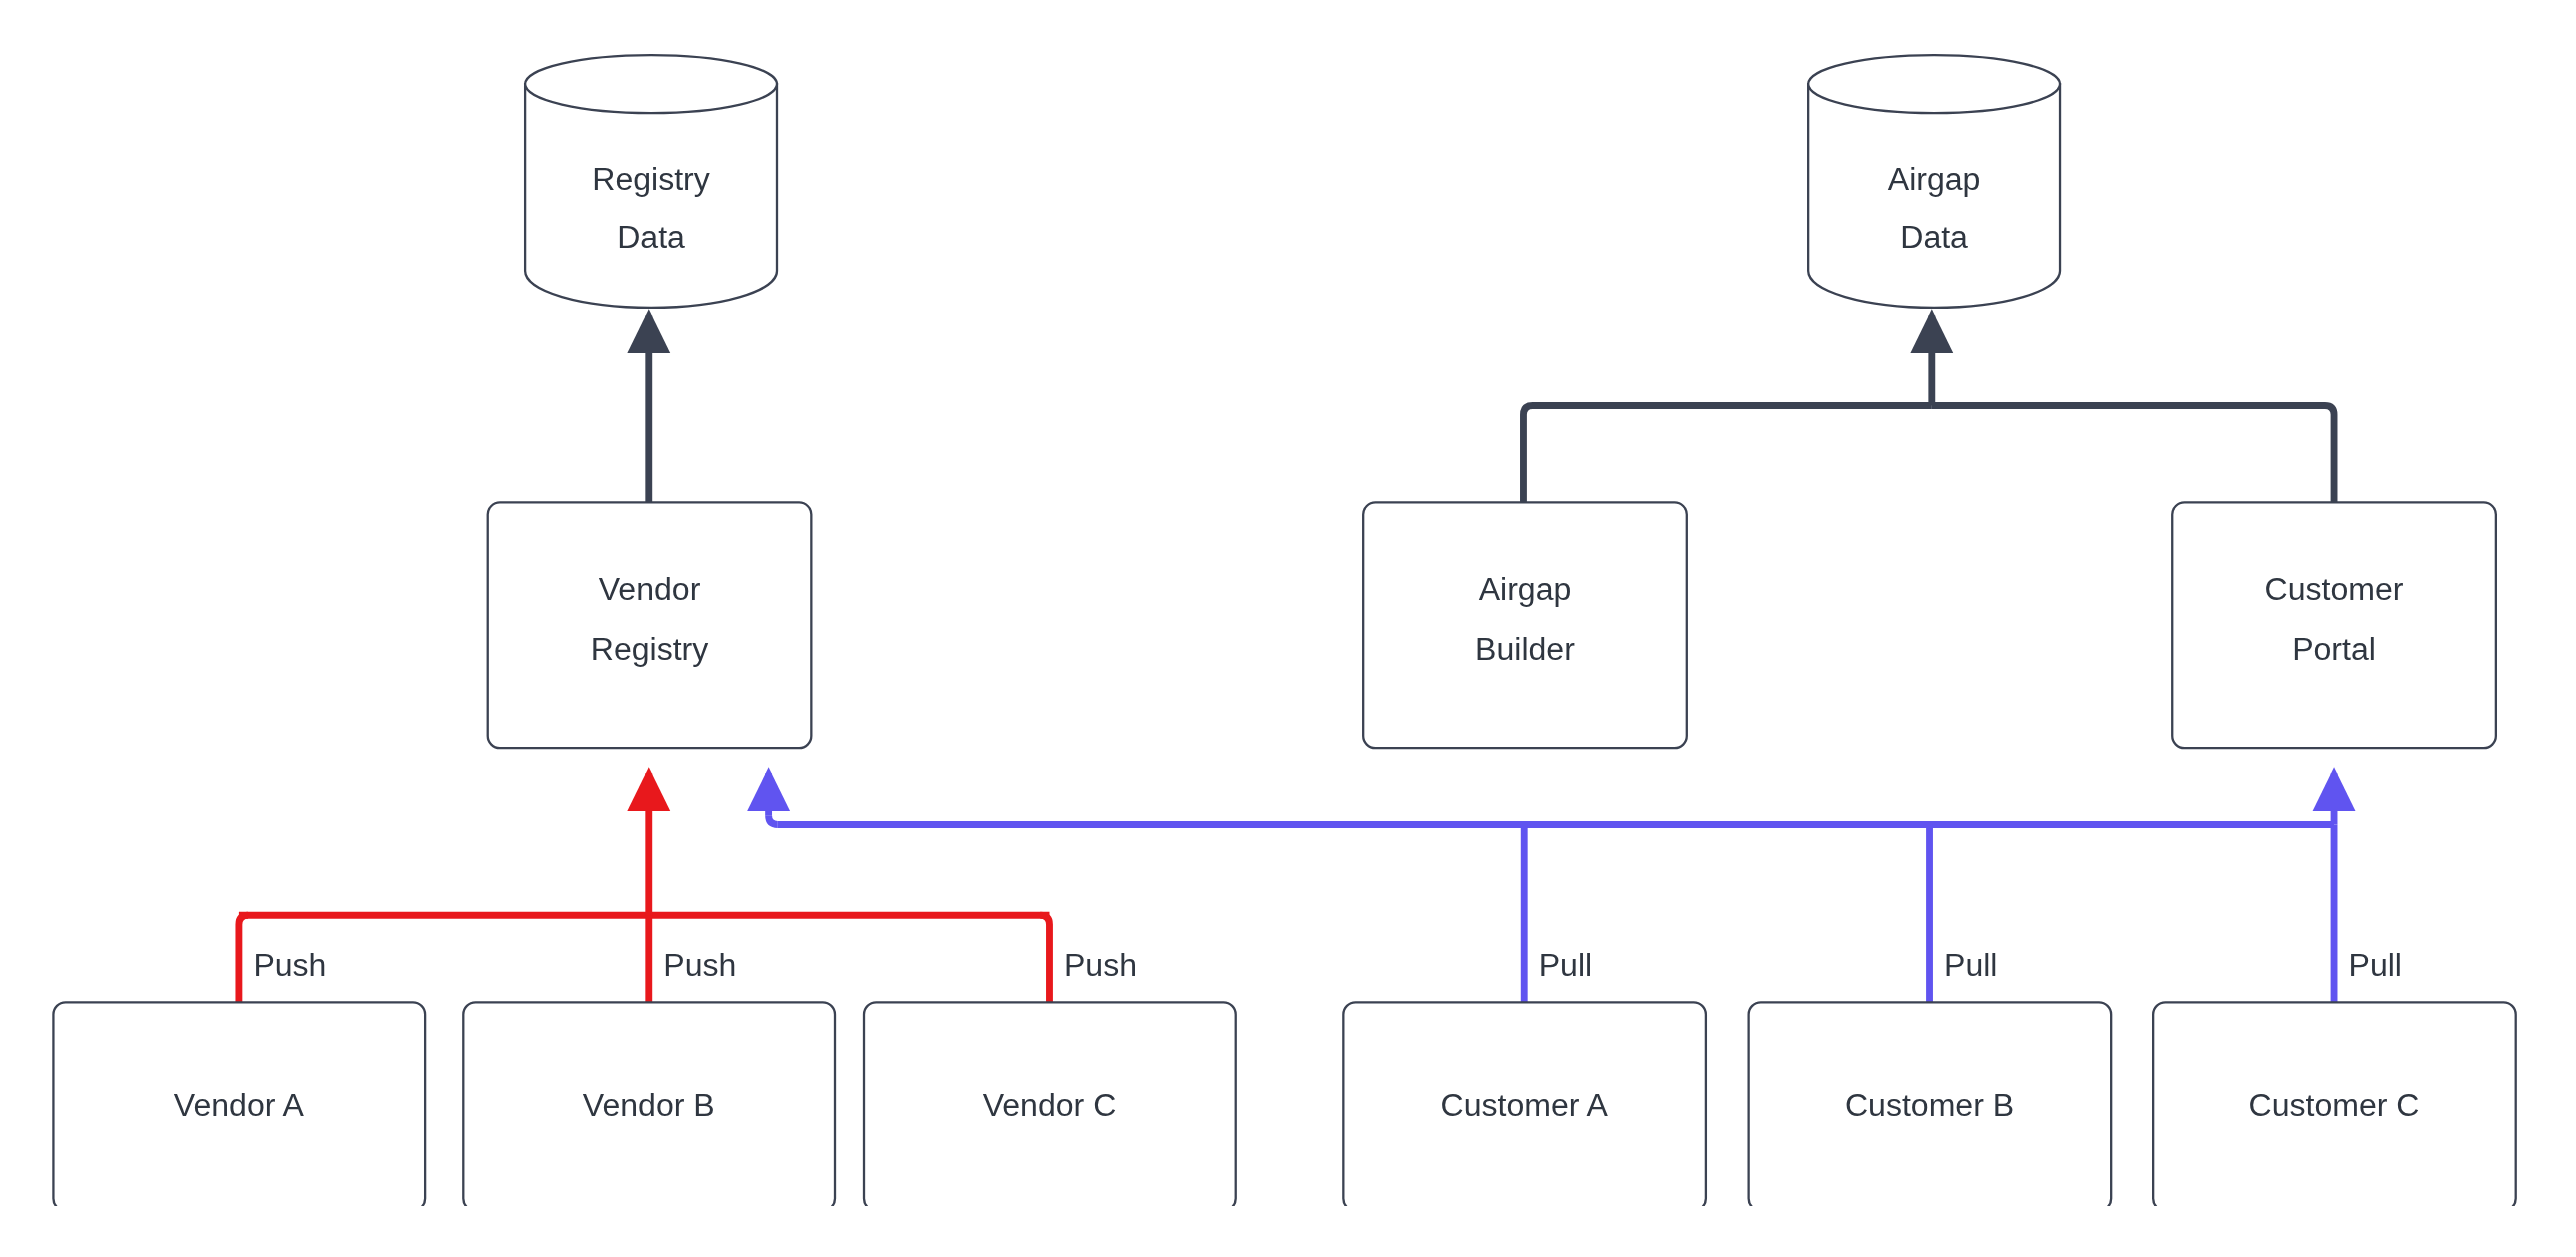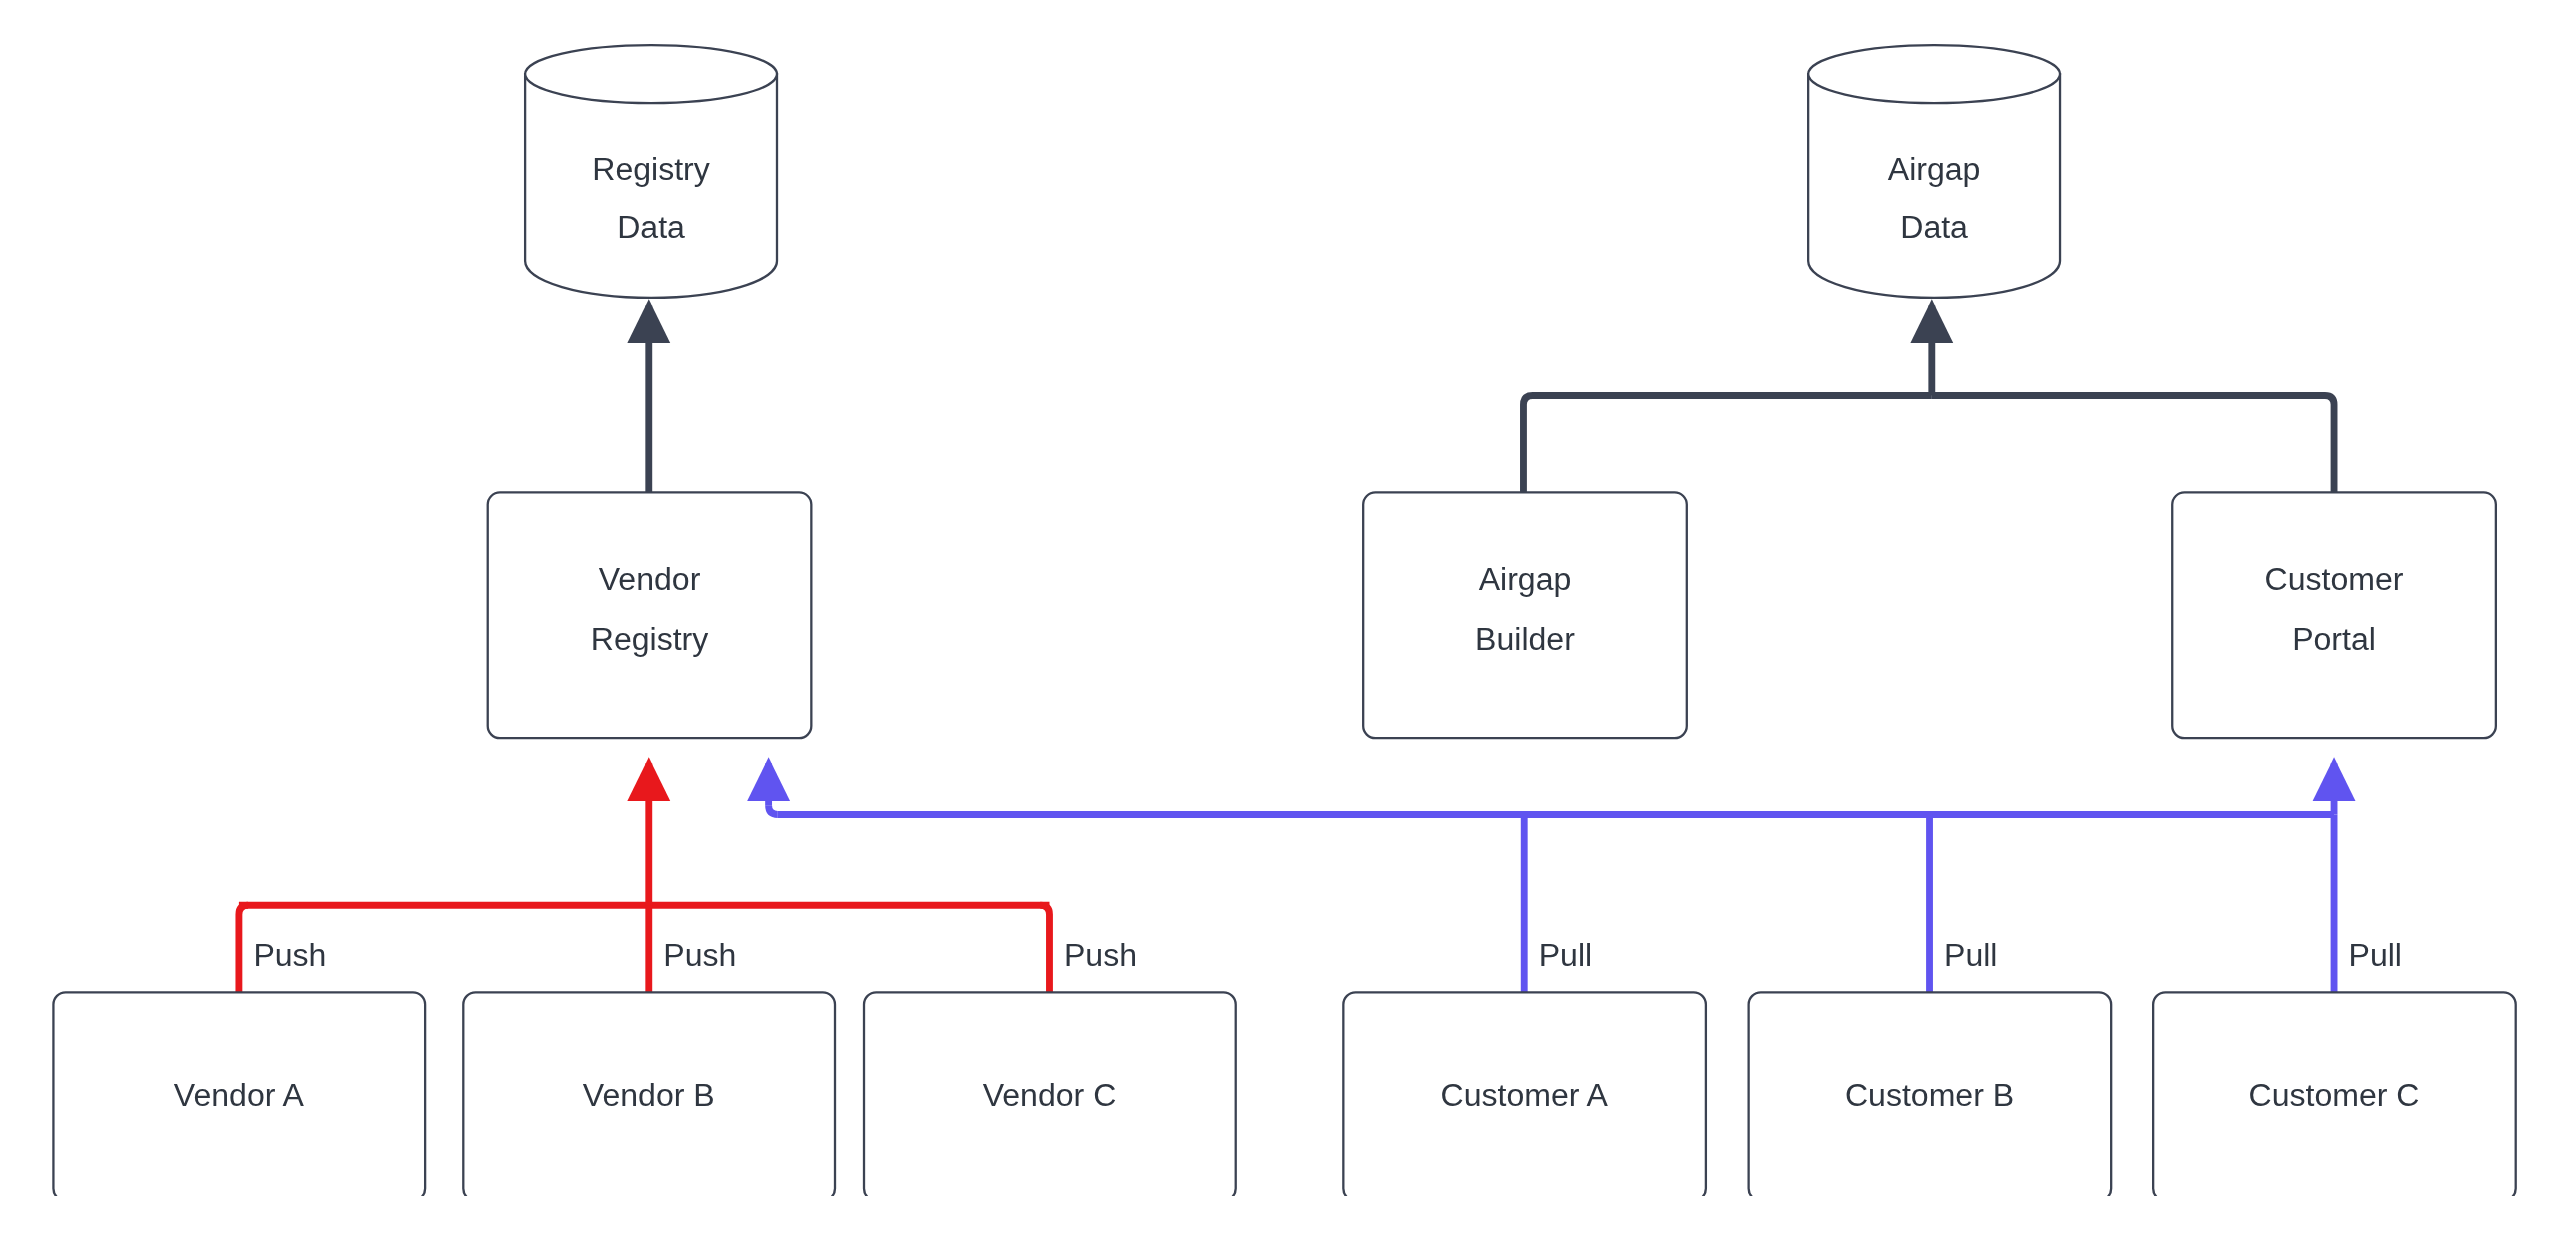--- a/index.html
+++ b/index.html
@@ -9,20 +9,21 @@
   }
   body {
     font-family: "Liberation Sans", sans-serif;
   }
   #diagram-root {
     position: relative;
     width: 2576px;
     height: 1196px;
     background: #ffffff;
     overflow: hidden;
+    margin-top: 10px;
   }
   svg.canvas {
     position: absolute;
     top: 0;
     left: 0;
     width: 2576px;
     height: 1258px;
     display: block;
   }
   .node-shape {

